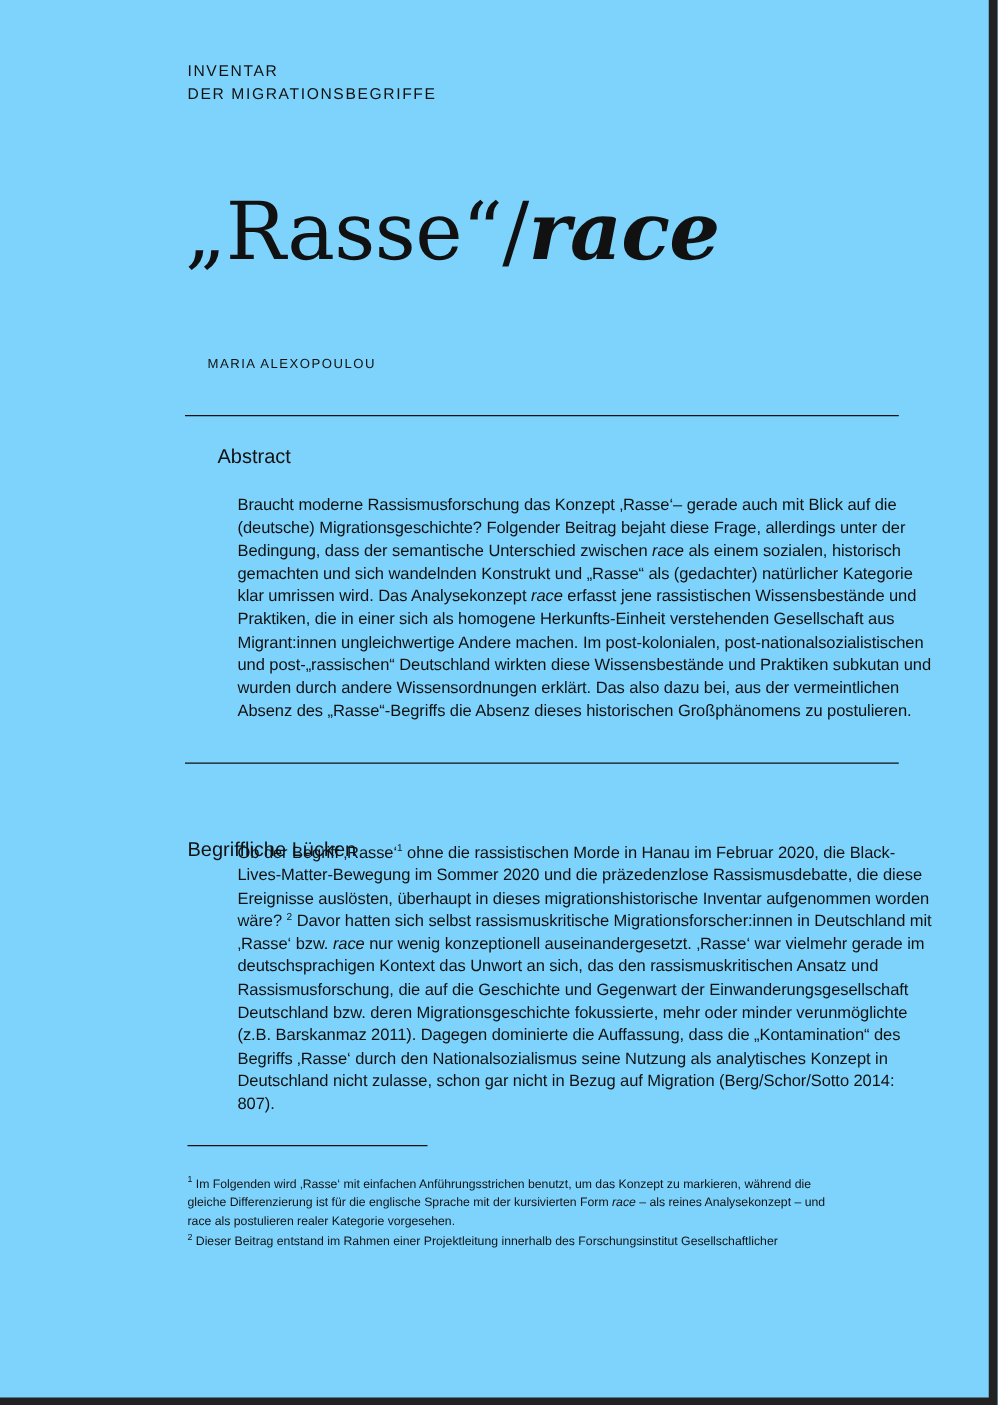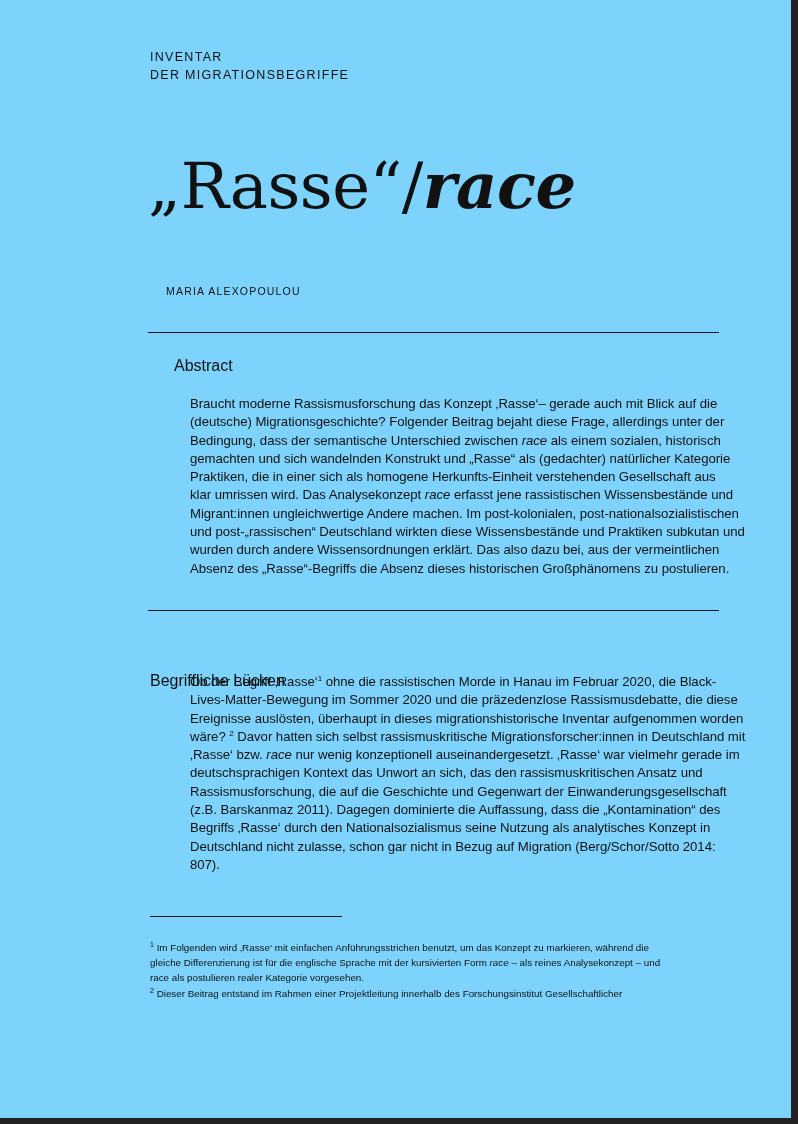--- a/index.html
+++ b/index.html
@@ -80,39 +80,40 @@
   <div class="author">MARIA ALEXOPOULOU</div>
 
   <div class="rule r1"></div>
 
   <div class="h2 h-abs">Abstract</div>
   <div class="para p-abs">
       <span class="line">Braucht moderne Rassismusforschung das Konzept ‚Rasse‘– gerade auch mit Blick auf die</span>
       <span class="line">(deutsche) Migrationsgeschichte? Folgender Beitrag bejaht diese Frage, allerdings unter der</span>
       <span class="line">Bedingung, dass der semantische Unterschied zwischen <i>race</i> als einem sozialen, historisch</span>
       <span class="line">gemachten und sich wandelnden Konstrukt und „Rasse“ als (gedachter) natürlicher Kategorie</span>
+      <span class="line">klar umrissen wird. Das Analysekonzept <i>race</i> erfasst jene rassistischen Wissensbestände und</span>
       <span class="line">Praktiken, die in einer sich als homogene Herkunfts-Einheit verstehenden Gesellschaft aus</span>
-      <span class="line">klar umrissen wird. Das Analysekonzept <i>race</i> erfasst jene rassistischen Wissensbestände und</span>
       <span class="line">Migrant:innen ungleichwertige Andere machen. Im post-kolonialen, post-nationalsozialistischen</span>
       <span class="line">und post-„rassischen“ Deutschland wirkten diese Wissensbestände und Praktiken subkutan und</span>
       <span class="line">wurden durch andere Wissensordnungen erklärt. Das also dazu bei, aus der vermeintlichen</span>
       <span class="line">Absenz des „Rasse“-Begriffs die Absenz dieses historischen Großphänomens zu postulieren.</span>
     </div>
 
   <div class="rule r2"></div>
 
   <div class="h2 h-beg">Begriffliche Lücken</div>
   <div class="para p-beg">
       <span class="line">Ob der Begriff ‚Rasse‘<sup>1</sup> ohne die rassistischen Morde in Hanau im Februar 2020, die Black-</span>
       <span class="line">Lives-Matter-Bewegung im Sommer 2020 und die präzedenzlose Rassismusdebatte, die diese</span>
       <span class="line">Ereignisse auslösten, überhaupt in dieses migrationshistorische Inventar aufgenommen worden</span>
       <span class="line">wäre? <sup>2</sup> Davor hatten sich selbst rassismuskritische Migrationsforscher:innen in Deutschland mit</span>
       <span class="line">‚Rasse‘ bzw. <i>race</i> nur wenig konzeptionell auseinandergesetzt. ‚Rasse‘ war vielmehr gerade im</span>
       <span class="line">deutschsprachigen Kontext das Unwort an sich, das den rassismuskritischen Ansatz und</span>
       <span class="line">Rassismusforschung, die auf die Geschichte und Gegenwart der Einwanderungsgesellschaft</span>
+      <span class="line">Deutschland bzw. deren Migrationsgeschichte fokussierte, mehr oder minder verunmöglichte</span>
       <span class="line">(z.B. Barskanmaz 2011). Dagegen dominierte die Auffassung, dass die „Kontamination“ des</span>
       <span class="line">Begriffs ‚Rasse‘ durch den Nationalsozialismus seine Nutzung als analytisches Konzept in</span>
       <span class="line">Deutschland nicht zulasse, schon gar nicht in Bezug auf Migration (Berg/Schor/Sotto 2014:</span>
       <span class="line">807).</span>
     </div>
 
   <div class="fn-rule"></div>
 
   <div class="fn">
     <div>

